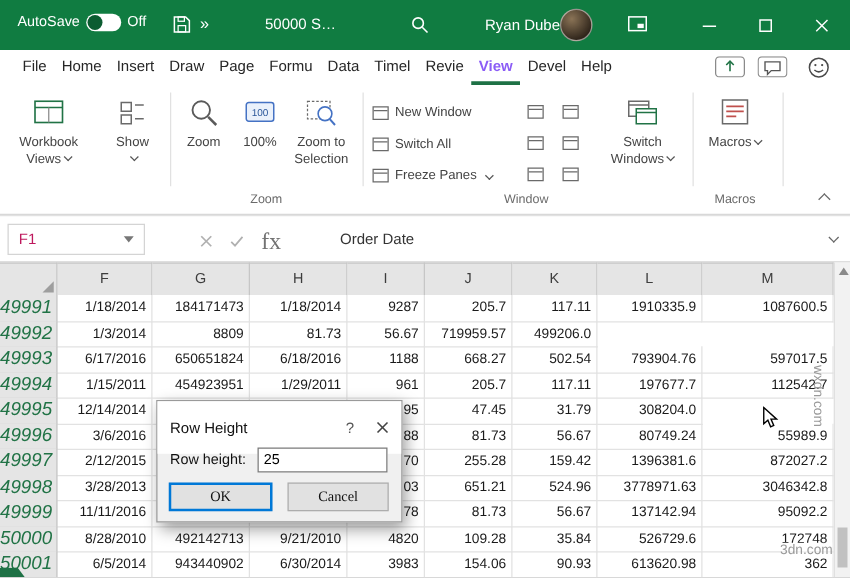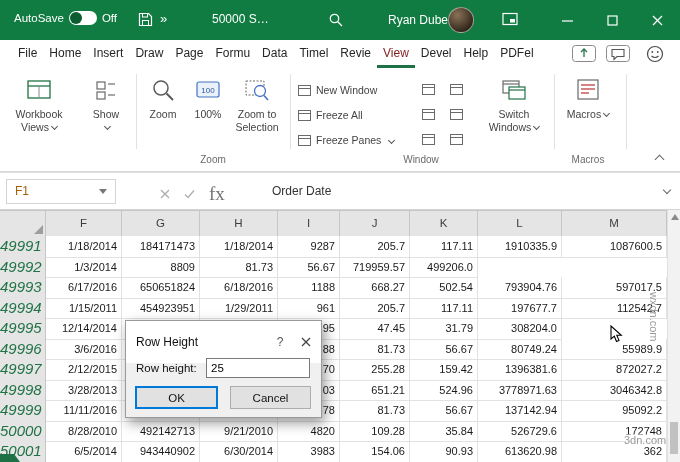--- a/index.html
+++ b/index.html
@@ -15,40 +15,40 @@
   .overflow { position:absolute; left:160px; top:11px; font-size:13px; letter-spacing:-1px; }
   .filename { position:absolute; left:212px; top:12px; font-size:12px; white-space:nowrap;text-align:right; }
   .username { position:absolute; left:388px; top:13px; font-size:12px; }
   .avatar { position:absolute; left:448px; top:7px; width:26px; height:26px; border-radius:50%;
             background:radial-gradient(circle at 35% 30%, #8a7356, #2e241a 75%); border:1px solid rgba(255,255,255,.5); }
   .winbtn { position:absolute; top:0; width:45px; height:40px; display:flex; align-items:center; justify-content:center; }
 
   
   .tabsrow { position:absolute; top:40px; left:0; right:0; height:28px; background:#fff; display:flex; padding-left:12px; }
   .tab { font-size:12px; color:#262626; padding:0 6px; line-height:26px; height:28px; white-space:nowrap; }
-  .tab.active { color:#7f1d1d; font-weight:normal; border-bottom:3px solid #1E7145; }
+  .tab.active { color:#8b5cf6; font-weight:bold; border-bottom:3px solid #1E7145; }
   .tabright { position:absolute; top:45px; }
 
   
   .ribbon { position:absolute; top:68px; left:0; right:0; height:104px; background:#fff; border-bottom:1px solid #D8D8D8; }
   .bigbtn { position:absolute; top:8px; text-align:center; font-size:10.5px; color:#444; line-height:13px; }
   .bigbtn .bicon { display:flex; justify-content:center; margin-bottom:4px; height:28px; align-items:center; }
   .vdiv { position:absolute; top:6px; bottom:22px; width:1px; background:#E1E1E1; }
   .grouplabel { position:absolute; top:86px; font-size:10px; color:#6a6a6a; text-align:center; }
   .witem { position:absolute; left:298px; display:flex; align-items:center; gap:5px; font-size:10.5px; color:#444; height:20px; white-space:nowrap; }
   .wicon { display:inline-block; width:13px; height:11px; background:#fff; border:1px solid #6a6a6a; position:relative; }
   .wicon::before { content:""; position:absolute; left:0; right:0; top:2px; height:1px; background:#6a6a6a; }
   .smallic { position:absolute; }
   .chev { display:inline-block; width:5px; height:5px; border-right:1.2px solid #555; border-bottom:1.2px solid #555; transform:rotate(45deg); margin-left:3px; vertical-align:2px; }
   .collapse-chev { position:absolute; left:656px; top:88px; width:7px; height:7px; border-left:1.5px solid #666; border-top:1.5px solid #666; transform:rotate(45deg); }
 
   
   .fbar { position:absolute; top:172px; left:0; right:0; height:38px; background:#fff; border-top:1px solid #E1E1E1; border-bottom:1px solid #D4D4D4; }
   .namebox { position:absolute; left:6px; top:6px; width:110px; height:25px; border:1px solid #D4D4D4; background:#fff;
-             font-size:12px; color:#a16207; line-height:23px; padding-left:8px; }
+             font-size:12px; color:#be185d; line-height:23px; padding-left:8px; }
   .namebox .nbchev { position:absolute; right:8px; top:9px; width:0; height:0; border-left:4px solid transparent; border-right:4px solid transparent; border-top:5px solid #777; }
   .fxgroup { position:absolute; left:160px; top:10px; display:flex; gap:14px; align-items:center; }
   .fx { font-family:"Liberation Serif", serif; font-size:19px; color:#737373; }
   .fcontent { position:absolute; left:272px; top:11px; font-size:12px; color:#333; }
   .fchev { position:absolute; right:10px; top:14px; width:6px; height:6px; border-right:1.3px solid #666; border-bottom:1.3px solid #666; transform:rotate(45deg); }
 
   
   .ghead { position:absolute; top:210px; left:0; right:13px; height:26px; display:grid;
            grid-template-columns:46px 76px 78px 78px 62px 70px 68px 84px 1fr; }
   .hcell { background:#E5E5E5; border-right:1px solid #C6C6C6; border-bottom:1px solid #ABABAB; border-top:1px solid #C6C6C6;
@@ -71,21 +71,21 @@
   
   .dialog { position:absolute; left:125px; top:320px; width:197px; height:98px; background:#F0F0F0;
             border:1px solid #9A9A9A; box-shadow:3px 5px 12px rgba(0,0,0,.4); z-index:50; font-size:12px; }
   .dtitle { height:42px; background:#fff; display:flex; align-items:center; }
   .dtitle .dtext { margin-left:10px; color:#111; flex:1; }
   .dhelp { width:22px; text-align:center; color:#555; font-size:12px; }
   .dclose { width:30px; height:26px; display:flex; align-items:center; justify-content:center; }
   .dlabel { position:absolute; left:10px; top:41px; color:#111; font-size:11.5px; }
   .dinput { position:absolute; left:80px; top:37px; width:104px; height:20px; border:1px solid #7A7A7A; background:#fff;
             font-size:11.5px; padding-left:4px; font-family:"Liberation Sans", sans-serif; }
-  .dbtns { position:absolute; left:9px; right:10px; bottom:8px; display:flex; gap:12px; }
+  .dbtns { position:absolute; left:9px; right:10px; bottom:8px; display:flex; gap:12px;font-family:Liberation Serif, serif; }
   .dbtn { flex:1; height:23px; background:#E1E1E1; font-size:11.5px; display:flex; align-items:center; justify-content:center; color:#111; }
   .dbtn.ok { border:2px solid #0078D7; }
   .dbtn.cancel { border:1px solid #ADADAD; }
 
   
   .wm-side { position:absolute; left:660px; top:292px; transform:rotate(90deg); transform-origin:left top;
              color:#9a9a9a; font-size:11px; z-index:40; white-space:nowrap; }
   .wm-corner { position:absolute; left:624px; top:434px; color:#9a9a9a; font-size:11px; z-index:40; background:rgba(255,255,255,.5); }
   .sheetcorner { position:absolute; left:0; bottom:0; width:20px; height:8px; background:#1E7145; clip-path:polygon(0 0, 70% 0, 100% 100%, 0 100%); }
   .cursor { position:absolute; left:610px; top:325px; z-index:60; }
@@ -151,21 +151,20 @@
         <div class="tab">Insert</div>
         <div class="tab">Draw</div>
         <div class="tab">Page</div>
         <div class="tab">Formu</div>
         <div class="tab">Data</div>
         <div class="tab">Timel</div>
         <div class="tab">Revie</div>
         <div class="tab active">View</div>
         <div class="tab">Devel</div>
         <div class="tab">Help</div>
-        <div class="tab">PDFel</div>
       </div>
   </div>
   <span class="tabright" style="left:572px">
     <svg width="24" height="17" viewBox="0 0 24 17">
         <rect x="0.5" y="0.5" width="23" height="16" rx="3" fill="none" stroke="#8a8a8a"></rect>
         <line x1="12" y1="12" x2="12" y2="4" stroke="#217346" stroke-width="1.3"></line>
         <path d="M9 7 L12 4 L15 7" fill="none" stroke="#217346" stroke-width="1.3"></path>
       </svg>
   </span>
   <span class="tabright" style="left:606px">
@@ -247,21 +246,21 @@
     <div class="grouplabel" style="left:142px;width:142px">Zoom</div>
     <div class="vdiv" style="left:290px"></div>
 
     <div>
         <div class="witem" style="top: 12px;">
           <span class="wicon"></span>
           <span>New Window</span>
         </div>
         <div class="witem" style="top: 37px;">
           <span class="wicon"></span>
-          <span>Freeze All</span>
+          <span>Switch All</span>
         </div>
         <div class="witem" style="top: 62px;">
           <span class="wicon"></span>
           <span>Freeze Panes</span>
           <span class="chev"></span>
         </div>
       </div>
     <div>
         <span class="wicon smallic" style="left: 422px; top: 16px;"></span>
         <span class="wicon smallic" style="left: 422px; top: 41px;"></span>

